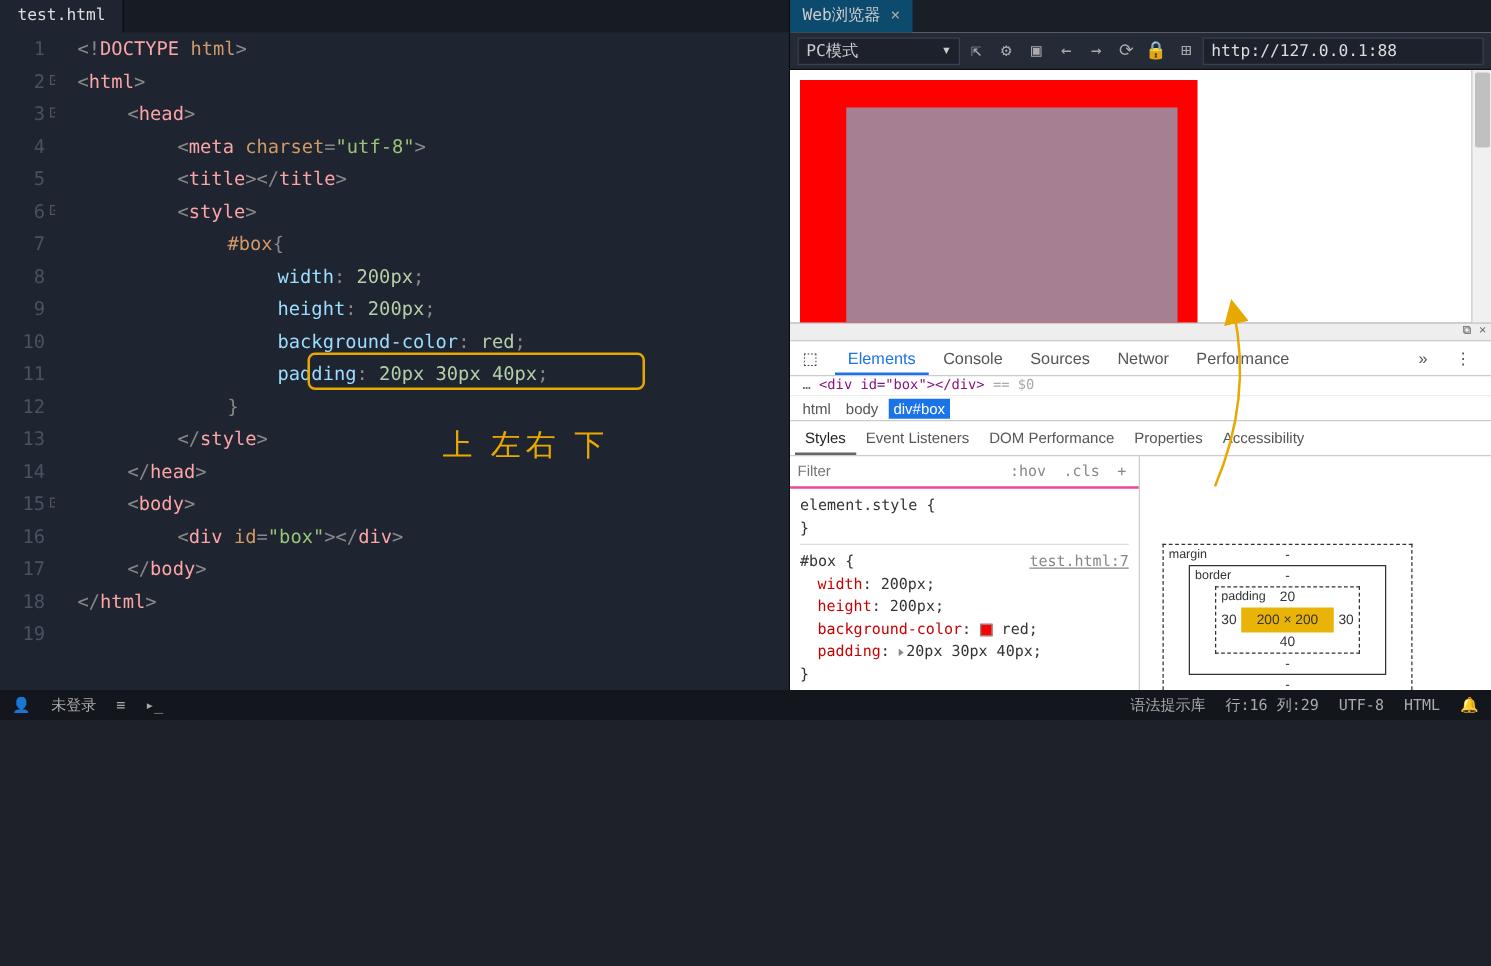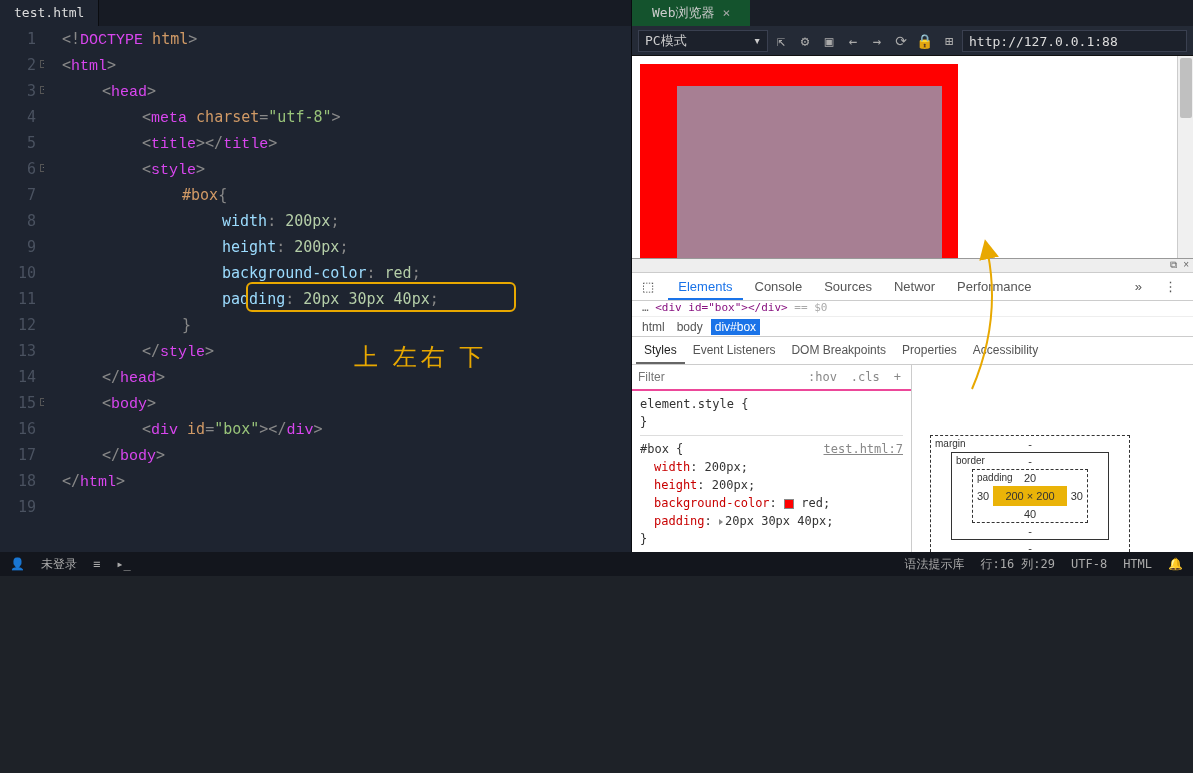--- a/index.html
+++ b/index.html
@@ -16,32 +16,32 @@
 .editor-tab { padding: 0 14px; height: 26px; line-height: 26px; background: #1e2430; color: #ddd; border-right: 1px solid #0a0c10; }
 
 
 .editor { flex: 1; display: flex; font-size: 15px; line-height: 26px; font-family: Consolas, monospace; }
 .gutter { width: 44px; background: #1e2430; color: #4a5260; text-align: right; padding-right: 8px; user-select: none; }
 .gutter .ln { height: 26px; position: relative; }
 .fold { position: absolute; right: -12px; top: 8px; width: 8px; height: 8px; border: 1px solid #555; font-size: 8px; line-height: 6px; text-align: center; color: #888; }
 .code { flex: 1; background: #1e2430; padding-left: 18px; position: relative; }
 .code .line { height: 26px; white-space: pre; }
 .p { color: #888; }
-.tag { color: #d946ef; font-family: Liberation Mono, monospace; }
+.tag { color: #fca5a5; }
 .attr { color: #d19a66; }
 .str { color: #98c379; }
 .sel { color: #d19a66; }
 .prop { color: #9cdcfe; }
 .val { color: #b5cea8; }
 .highlight-box { position: absolute; border: 2px solid #e8a800; border-radius: 6px; }
 .annotation { position: absolute; color: #e8a800; font-size: 24px; letter-spacing: 4px; font-family: "Microsoft YaHei", sans-serif; }
 
 
 .browser-tabs { height: 26px; background: #1a1e27; display: flex; align-items: center; color: #ccc; }
-.browser-tab { padding: 0 20px; height: 26px; line-height: 26px; display: flex; align-items: center; gap: 8px; background: #14532d; }
+.browser-tab { padding: 0 10px; height: 26px; line-height: 26px; display: flex; align-items: center; gap: 8px; background: #0c4a6e; }
 .browser-tab .close { cursor: pointer; color: #aaa; }
 .browser-toolbar { height: 30px; background: #242a36; display: flex; align-items: center; gap: 2px; padding: 0 6px; border-bottom: 1px solid #111; }
 .mode-select { background: #1c212b; color: #ccc; border: 1px solid #3a4050; height: 22px; padding: 0 6px; width: 130px; display: flex; align-items: center; justify-content: space-between; }
 .tb-icon { width: 22px; height: 22px; display: flex; align-items: center; justify-content: center; color: #aaa; cursor: pointer; font-size: 14px; }
 .url-bar { flex: 1; background: #1c212b; border: 1px solid #3a4050; height: 22px; line-height: 22px; padding: 0 6px; color: #ddd; overflow: hidden; white-space: nowrap; }
 
 .browser-content { flex: 1; display: flex; flex-direction: column; background: #fff; position: relative; overflow: hidden; }
 .page-render { height: 315px; background: #fff; position: relative; overflow: hidden; border-bottom: 1px solid #999; }
 .page-render .outer-box { position: absolute; left: 8px; top: 8px; width: 318px; height: 318px; background: red; }
 .page-render .inner-box { position: absolute; left: 45px; top: 30px; width: 265px; height: 240px; background: #a77f93; }
@@ -209,21 +209,21 @@
             </div>
           <div class="dt-dom">… <span class="tg">&lt;div id="box"&gt;</span><span class="tg">&lt;/div&gt;</span> <span class="eq0">== $0</span></div>
           <div class="dt-breadcrumb" id="dt-bc">
               <span>html</span>
               <span>body</span>
               <span class="active">div#box</span>
             </div>
           <div class="dt-sub-tabs" id="dt-subtabs">
               <div class="stab active">Styles</div>
               <div class="stab">Event Listeners</div>
-              <div class="stab">DOM Breakpoints</div>
+              <div class="stab">DOM Performance</div>
               <div class="stab">Properties</div>
               <div class="stab">Accessibility</div>
             </div>
           <div class="dt-main">
             <div class="dt-left">
               <div class="dt-filter">
                 <input placeholder="Filter" style="">
                 <span class="fbtn">:hov</span>
                 <span class="fbtn">.cls</span>
                 <span class="fbtn">+</span>

